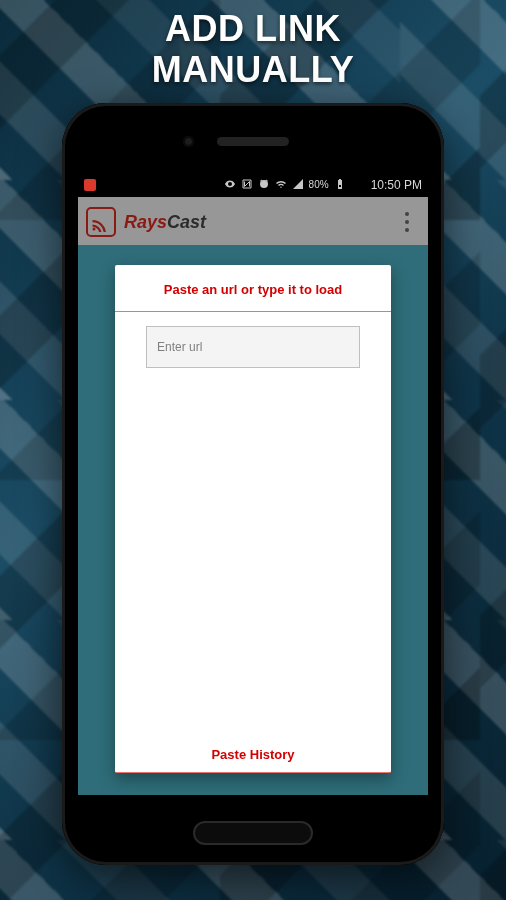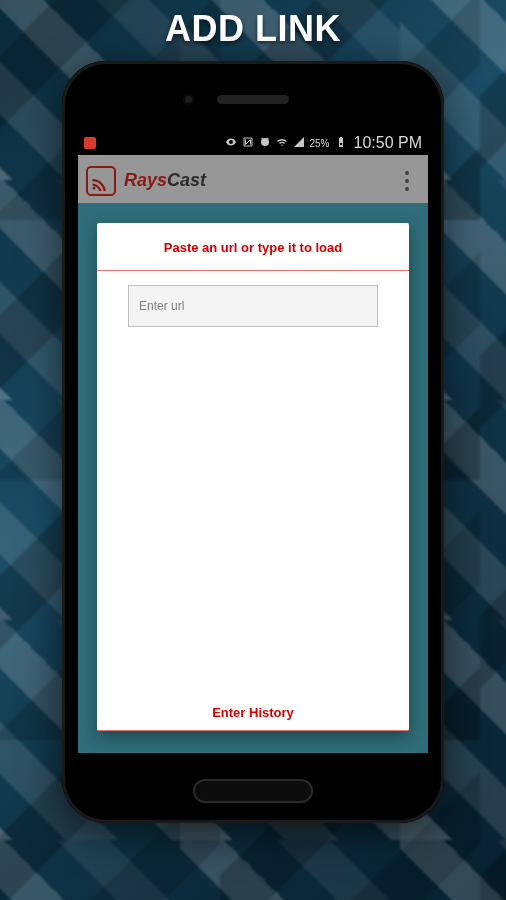--- a/index.html
+++ b/index.html
@@ -69,21 +69,21 @@
     height:24px; background:#000; color:#d8d8d8;
     font-size:11px; display:flex; align-items:center; padding:0 6px;
   }
   .statusbar .left { display:flex; align-items:center; gap:3px; }
   .statusbar .left .dot {
     width:12px; height:12px; background:#d93a2c; border-radius:2px;
   }
   .statusbar .right { margin-left:auto; display:flex; align-items:center; gap:5px; }
   .statusbar svg { width:12px; height:12px; fill:#c7c7c7; }
   .statusbar .batt { font-size:10px; }
-  .statusbar .clock { font-size:16px; margin-left:2px;}
+  .statusbar .clock { font-size:12px; margin-left:20px;}
 
   
   .actionbar {
     height:51px; background:#e9e9e9; display:flex; align-items:center;
     padding:0 8px;
     box-shadow: 0 1px 0 rgba(0,0,0,.1);
     text-align: center;
   }
   .app-icon {
     width:30px; height:30px; border:2px solid #d22b1f; border-radius:5px;
@@ -107,21 +107,21 @@
   .dim { position:absolute; top:24px; left:0; right:0; height:48px; background:rgba(0,0,0,.35); }
 
   
   .modal-backdrop {
     position:absolute; top:72px; left:0; right:0; bottom:0;
     background:#2e6d79;
     display:flex; align-items:flex-start; justify-content:center;
     padding:20px 10px 10px;
   }
   .dialog {
-    width:312px; background:#fff; border-radius:2px;
+    width:276px; background:#fff; border-radius:2px;
     box-shadow:0 6px 16px rgba(0,0,0,.35);
     display:flex; flex-direction:column;
     height:508px;
   }
   .dialog-header {
     padding:16px 20px 12px; text-align:center;
     font-size:13px; font-weight:700; color:#d40000; line-height:1.4;
   }
   .divider { height:1px; background:#e03a33; opacity:.7; }
   .input-wrap { padding:14px 31px 0; }
@@ -143,20 +143,21 @@
     font-size:14px; font-weight:700; letter-spacing:.5px; cursor:pointer;
   }
 </style>
 </head>
 <body>
 
 <div class="bg"></div>
 
 <div class="promo-title">
   <div>ADD LINK</div>
+  <div>MANUALLY</div>
 </div>
 
 <div class="phone">
   <div class="sensor"></div>
   <div class="earpiece"></div>
 
   <div class="screen">
 
     <div class="statusbar">
       <div class="left">
@@ -181,21 +182,21 @@
         <span>
           <svg viewBox="0 0 24 24">
               <path d="M12 20l-2-2a3 3 0 014 0zM6 14a9 9 0 0112 0l-2 2a6 6 0 00-8 0zM2 10a15 15 0 0120 0l-2 2a12 12 0 00-16 0z"></path>
             </svg>
         </span>
         <span>
           <svg viewBox="0 0 24 24">
               <path d="M2 22h20V2z"></path>
             </svg>
         </span>
-        <span class="batt">25%</span>
+        <span class="batt">80%</span>
         <span>
           <svg viewBox="0 0 24 24">
               <path d="M16 4h-2V2h-4v2H8v18h8zM10 18v-4h4v4z"></path>
             </svg>
         </span>
         <span class="clock">10:50 PM</span>
       </div>
     </div>
 
     <div class="actionbar">
@@ -218,21 +219,21 @@
     <div class="modal-backdrop">
       <div class="dialog">
         <div class="dialog-header">
           <div>Paste an url or type it to load</div>
         </div>
         <div class="divider"></div>
         <div class="input-wrap">
           <input class="url-input" type="text" placeholder="Enter url" style="">
         </div>
         <div class="spacer"></div>
-        <div class="delete-history">Enter History</div>
+        <div class="delete-history">Paste History</div>
         <div class="divider"></div>
       </div>
     </div>
 
   </div>
 
   <div class="home"></div>
 </div>
 
 </body></html>

